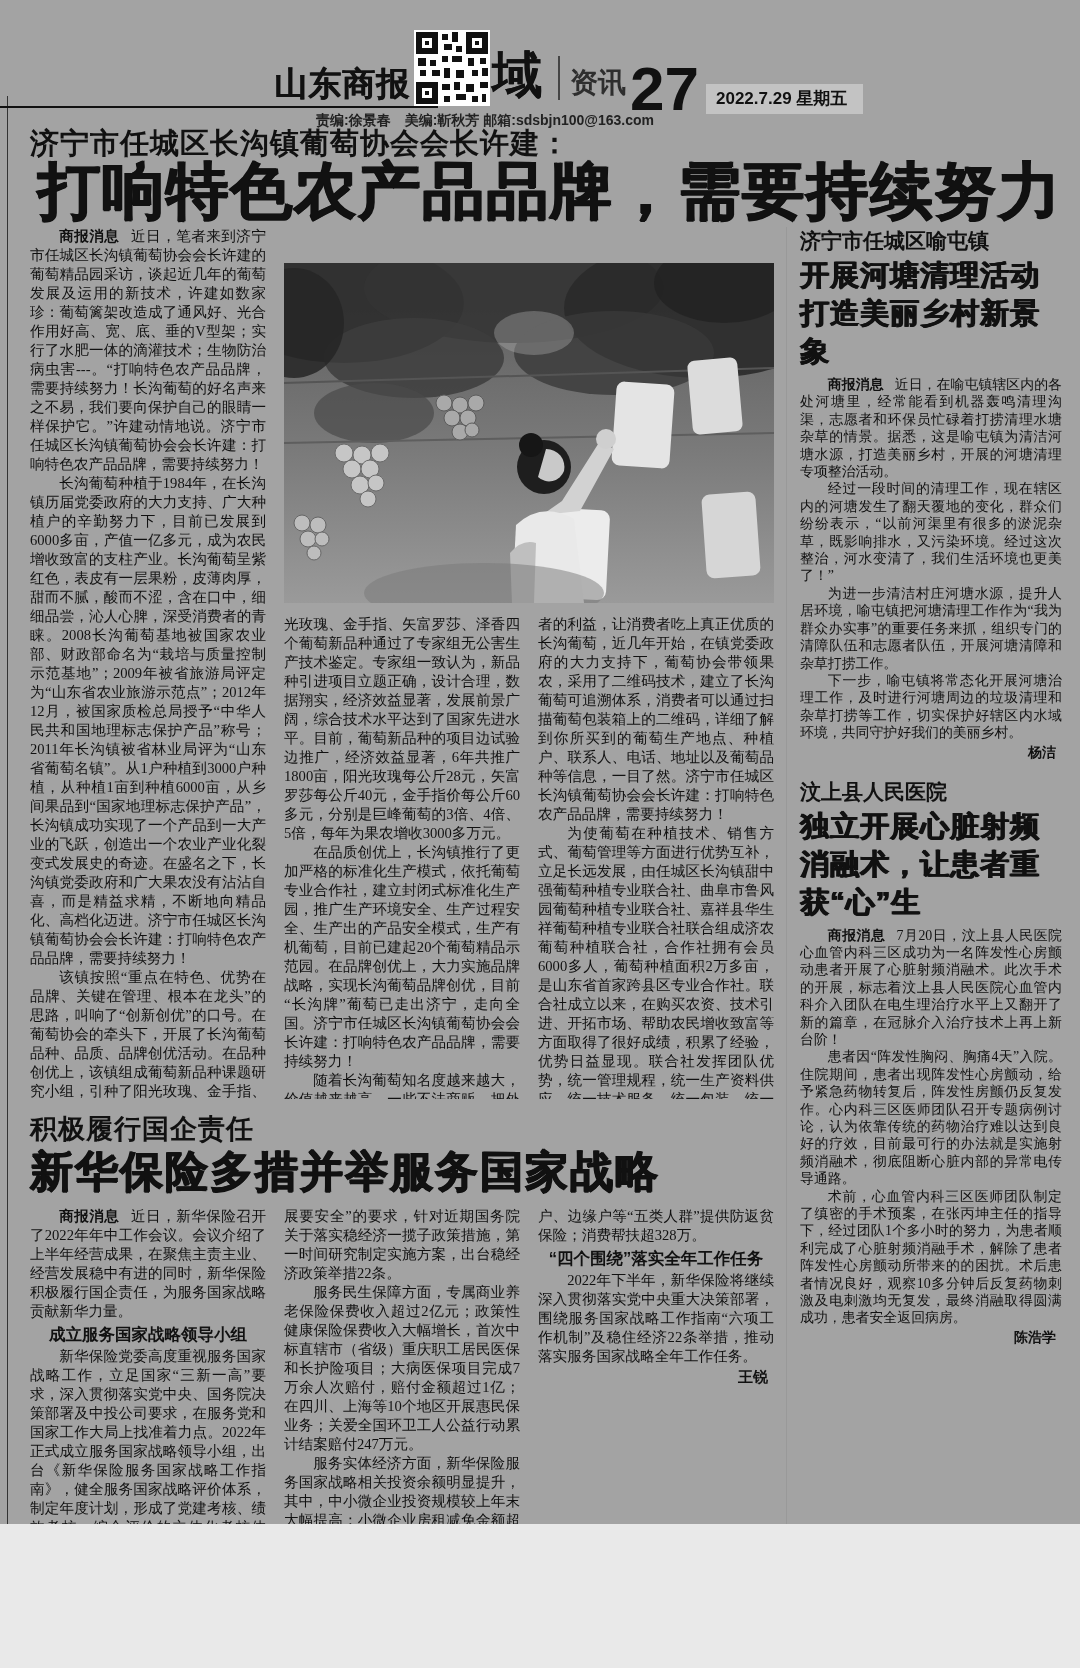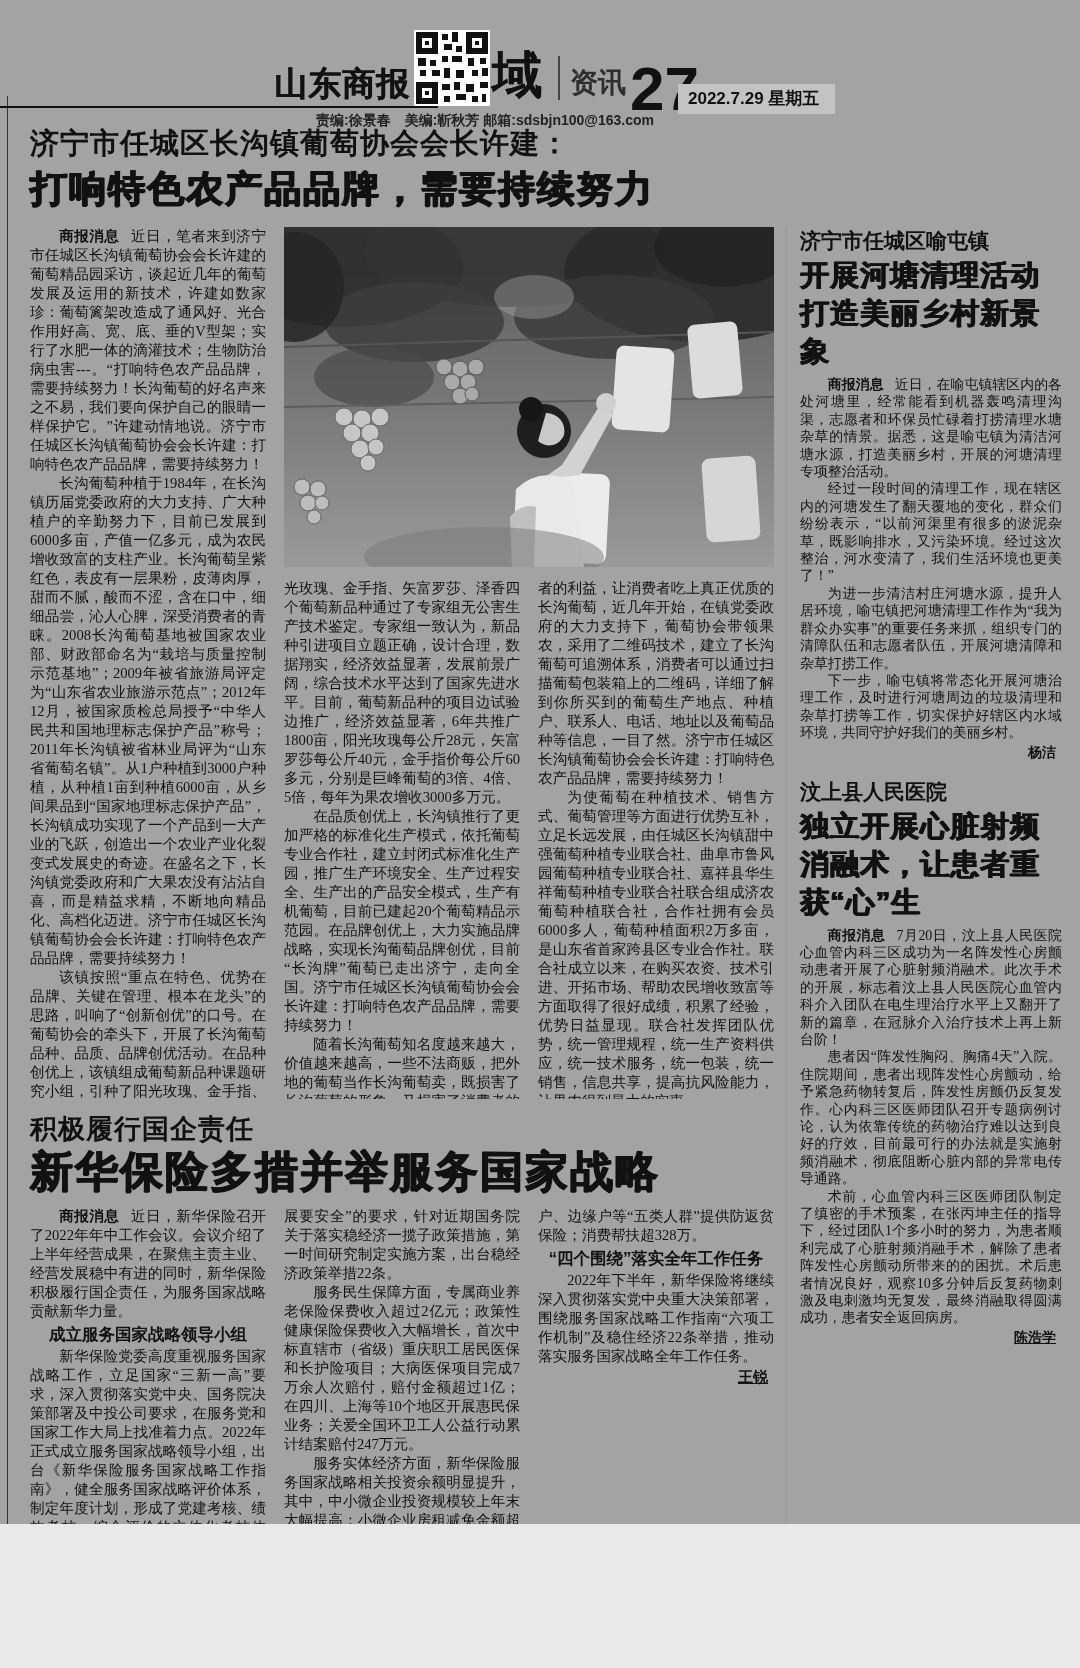--- a/index.html
+++ b/index.html
@@ -16,49 +16,49 @@
   .masthead{position:absolute;left:244px;top:40px;font-family:"Liberation Sans",sans-serif;
     font-size:33px;font-weight:900;letter-spacing:1px;text-shadow:0.8px 0 currentColor;}
   .qr{position:absolute;left:384px;top:8px;}
   .section-char{position:absolute;left:462px;top:20px;font-size:50px;font-weight:900;
     font-family:"Liberation Serif",serif;text-shadow:0.6px 0 currentColor;}
   .hdr-div{position:absolute;left:528px;top:34px;width:2px;height:44px;background:#444;}
   .section-sub{position:absolute;left:540px;top:42px;font-size:28px;font-weight:700;color:#2e2e2e;
     font-family:"Liberation Sans",sans-serif;}
   .pageno{position:absolute;left:600px;top:36px;font-size:62px;font-weight:900;
     font-family:"Liberation Sans",sans-serif;line-height:62px;}
-  .datebar{position:absolute;left:648px;top:62px;background:#c3c3c3;padding:3px 16px 4px 10px;
+  .datebar{position:absolute;left:676px;top:62px;background:#c3c3c3;padding:3px 16px 4px 10px;
     font-size:17px;font-weight:700;font-family:"Liberation Sans",sans-serif;color:#111;}
   .editors{position:absolute;left:286px;top:90px;font-size:14px;font-weight:700;
     font-family:"Liberation Sans",sans-serif;color:#222;}
   
   .kicker-xl{font-family:"Liberation Sans",sans-serif;font-size:29px;font-weight:700;
     line-height:35px;letter-spacing:1px;}
-  .headline-xl{font-family:Liberation Mono, monospace;font-size:37px;font-weight:900;
+  .headline-xl{font-family:Liberation Sans, sans-serif;font-size:62px;font-weight:900;
     line-height:60px;letter-spacing:2px;white-space:nowrap;
-    text-shadow:1.2px 0 currentColor,-0.8px 0 currentColor,0 0.8px currentColor;}
+    text-shadow:1.2px 0 currentColor,-0.8px 0 currentColor,0 0.8px currentColor;text-align:right;}
   
   .content{display:flex;margin-top:6px;}
   .left-region{width:744px;flex:0 0 744px;}
   .sidebar{flex:1;border-left:1px solid #999;margin-left:12px;padding-left:13px;
     height:1438px;overflow:hidden;}
   
   .main-cols{display:flex;gap:18px;height:872px;overflow:hidden;}
   .col{width:236px;flex:0 0 236px;overflow:hidden;}
-  .col-wide{width:490px;flex:0 0 490px;}
+  .col-wide{width:490px;flex:0 0 490px;margin-top:36px;}
   .photo-wrap{width:490px;height:340px;margin-bottom:12px;overflow:hidden;}
   .sub-cols{display:flex;gap:18px;height:520px;overflow:hidden;}
   .para{margin:0;font-size:14.6px;line-height:19px;text-align:justify;text-indent:2em;}
   .para.flush{text-indent:0;}
   .lead{font-weight:700;font-family:"Liberation Sans",sans-serif;margin-right:0.8em;}
   .subhead{margin:2px 0;font-size:16.5px;line-height:22px;font-weight:700;text-indent:0;
     text-align:center;font-family:"Liberation Sans",sans-serif;}
   .byline{margin:2px 6px 0 0;text-align:right;font-weight:700;font-size:15px;
     font-family:"Liberation Sans",sans-serif;}
-  .byline .ul{text-decoration:underline;}
+  .byline .ul{}
   
   .bottom{margin-top:14px;}
   .kicker-lg{font-family:"Liberation Sans",sans-serif;font-size:27px;font-weight:700;
     line-height:32px;letter-spacing:1px;}
   .headline-lg{font-family:"Liberation Sans",sans-serif;font-size:43px;font-weight:900;
     line-height:52px;letter-spacing:2px;white-space:nowrap;
     text-shadow:1.1px 0 currentColor,-0.7px 0 currentColor,0 0.7px currentColor;}
   .bottom-cols{display:flex;gap:18px;height:462px;overflow:hidden;margin-top:10px;}
   
   .sb-kicker{font-family:"Liberation Sans",sans-serif;font-size:21px;font-weight:700;line-height:27px;}

